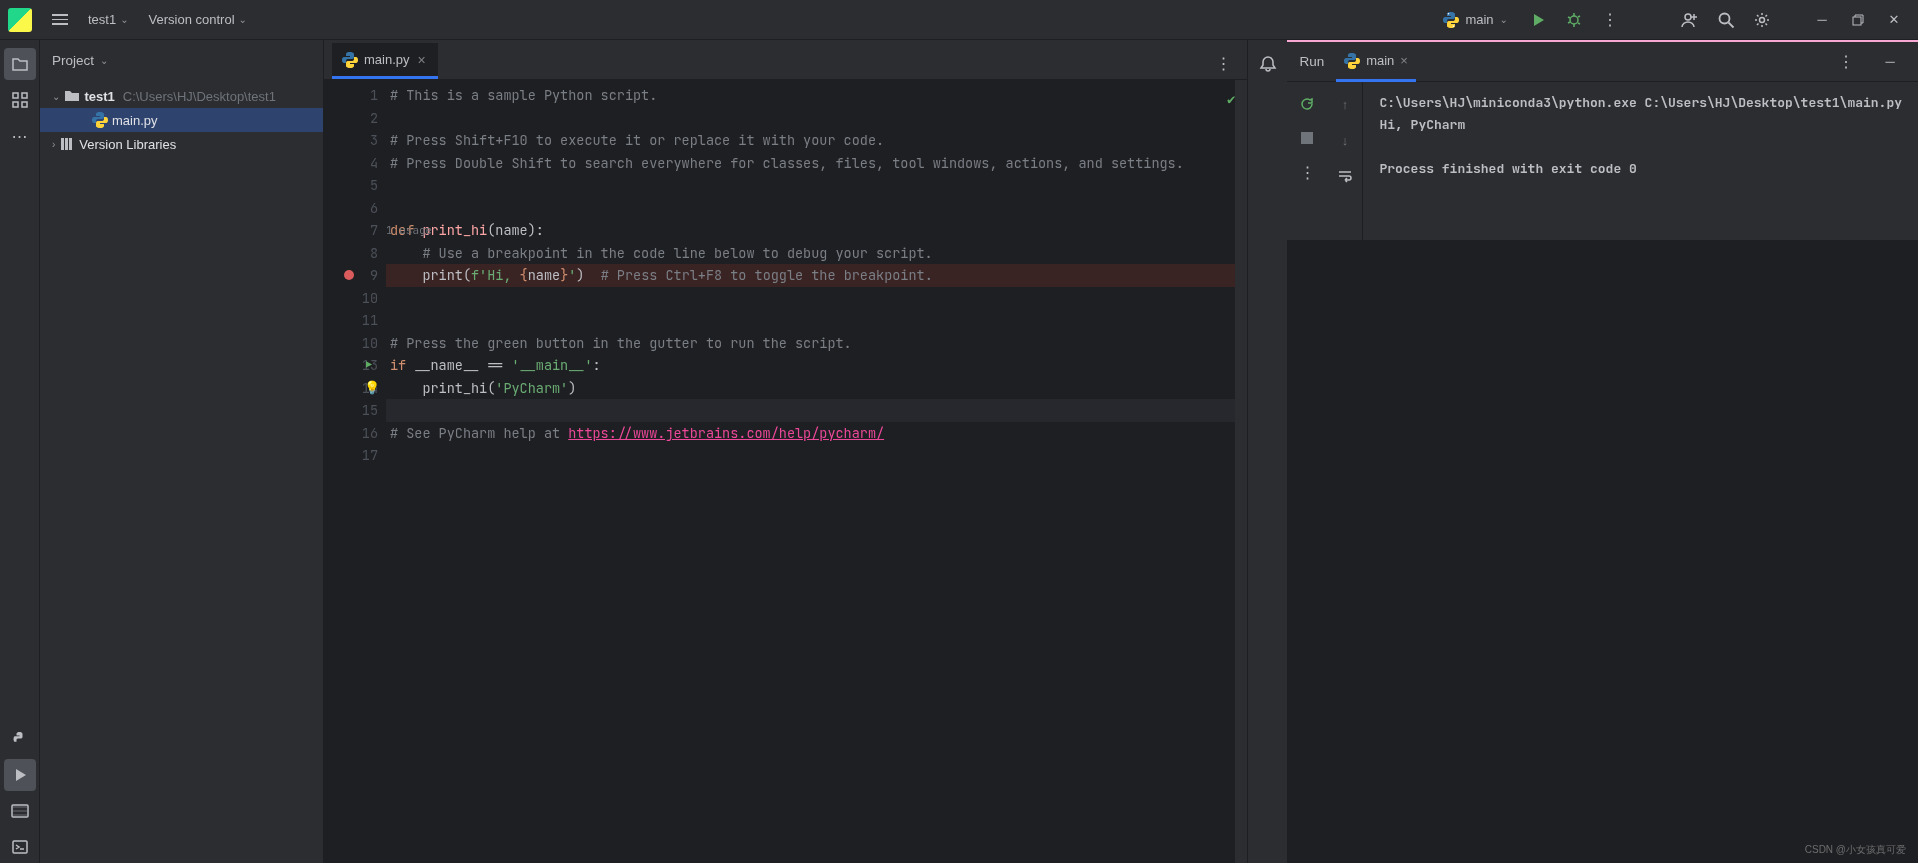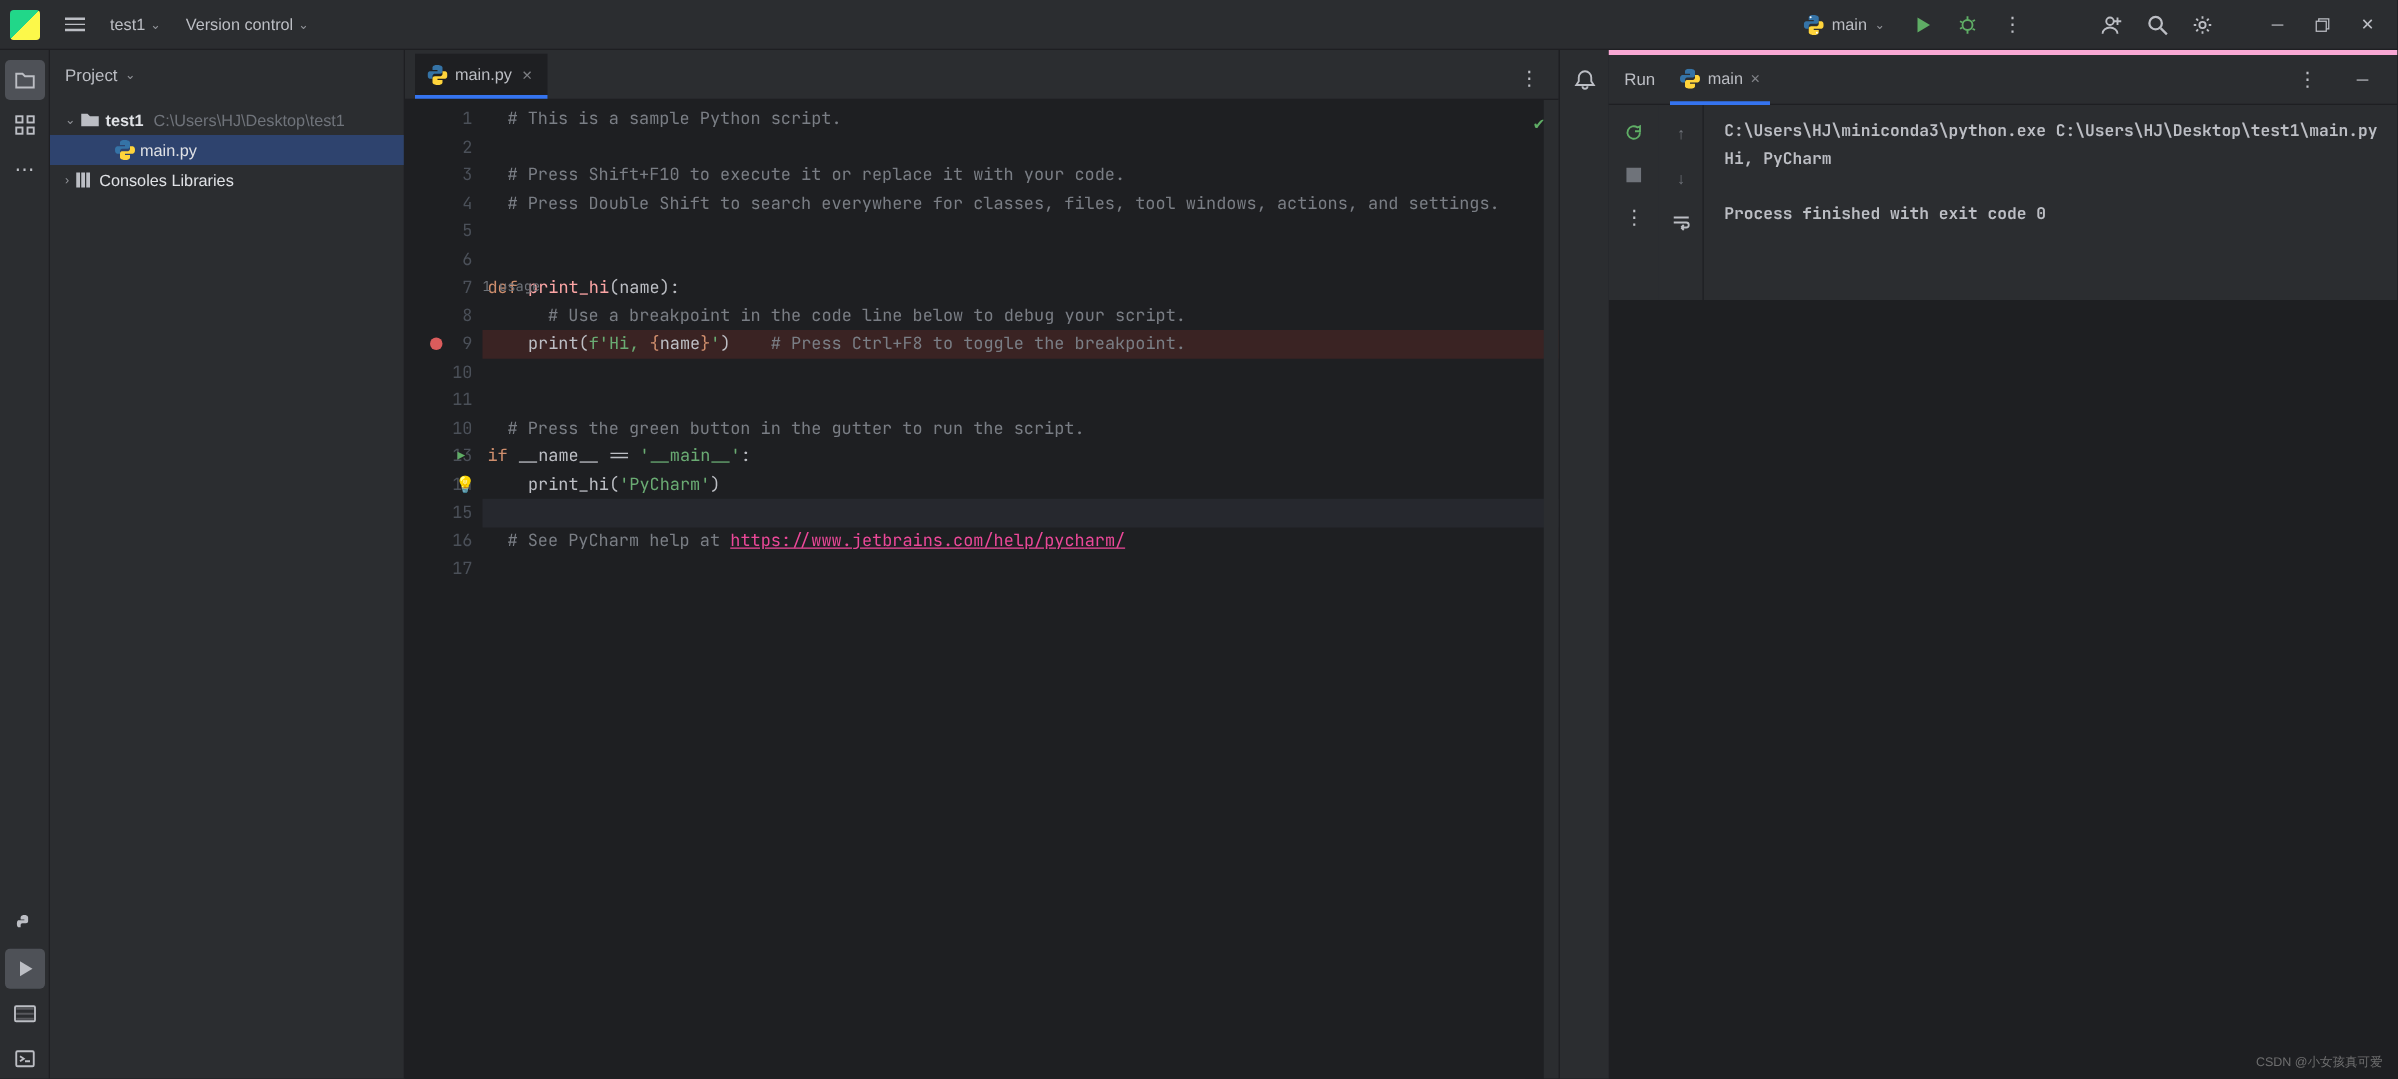--- a/index.html
+++ b/index.html
@@ -44,32 +44,32 @@
 .gutter { width:62px; text-align:right; color:#4b5059; padding:4px 8px 4px 0; user-select:none; position:relative; }
 .gutter .ln { height:22.5px; position:relative; }
 .gutter .usage { position:absolute; left:62px; font-size:11px; color:#6f737a; white-space:nowrap; }
 .bp { position:absolute; left:20px; top:50%; transform:translateY(-50%); width:10px; height:10px; background:#db5c5c; border-radius:50%; }
 .run-gut { position:absolute; left:42px; top:50%; transform:translateY(-50%); color:#5fad65; font-size:10px; }
 .bulb { position:absolute; left:40px; top:50%; transform:translateY(-50%); font-size:13px; }
 .code { flex:1; padding:4px 0; white-space:pre; }
 .code-line { height:22.5px; padding-left:4px; }
 .code-line.bp-line { background:#3a2323; }
 .code-line.cur-line { background:#26282e; }
-.c-comment { color:#7a7e85;margin-left:16px; }
+.c-comment { color:#7a7e85; }
 .c-kw { color:#cf8e6d; }
 .c-fn { color:#fca5a5; }
 .c-str { color:#6aab73; }
 .c-brace { color:#cf8e6d; }
 .c-link { color:#ec4899; text-decoration:underline; }
 .ed-status { position:absolute; top:8px; right:12px; color:#5fad65; font-size:14px; }
 .ed-scroll { position:absolute; right:0; top:0; width:12px; height:100%; background:#2b2d30; }
 
 .right-strip { width:40px; background:#2b2d30; border-left:1px solid #1e1f22; display:flex; flex-direction:column; align-items:center; padding-top:8px; }
 
-.run-panel { height:200px; background:#2b2d30; border-top:4px solid #f9a8d4; display:flex; flex-direction:column; }
+.run-panel { height:200px; background:#2b2d30; border-top:2px solid #f9a8d4; display:flex; flex-direction:column; }
 .run-header { height:40px; display:flex; align-items:center; padding:0 12px; border-bottom:1px solid #1e1f22; gap:12px; }
 .run-title { font-weight:500; font-size:13.5px; }
 .run-tab { display:flex; align-items:center; gap:6px; padding:4px 8px; border-bottom:3px solid #3574f0; height:40px; margin-bottom:-1px; }
 .run-tab .close { opacity:.6; font-size:13px; }
 .run-body { flex:1; display:flex; }
 .run-tools { width:40px; background:#2b2d30; display:flex; flex-direction:column; align-items:center; padding-top:6px; gap:2px; }
 .run-side { width:36px; display:flex; flex-direction:column; align-items:center; padding-top:6px; gap:4px; border-right:1px solid #1e1f22; }
 .console { flex:1; padding:10px 16px; font-family:"JetBrains Mono",Consolas,monospace; font-size:13px; line-height:22px; color:#bcbec4; white-space:pre;font-weight:bold; }
 .watermark { position:fixed; bottom:6px; right:12px; color:#888; font-size:10px; opacity:.75; }
 .dots-v::after { content:"⋮"; font-size:16px; }
@@ -214,21 +214,21 @@
               </svg>
             <span class="tree-name">main.py</span>
           </div>
           <div class="tree-row">
             <span class="chev">›</span>
             <svg class="folder-i" viewBox="0 0 16 16">
                 <rect x="2" y="2" width="3" height="12"></rect>
                 <rect x="6" y="2" width="3" height="12"></rect>
                 <rect x="10" y="2" width="3" height="12"></rect>
               </svg>
-            <span class="tree-name">Consoles Libraries</span>
+            <span class="tree-name">Version Libraries</span>
           </div>
         </div>
       </div>
 
       <div class="editor-area">
         <div class="tab-bar">
           <div class="ed-tab">
             <svg class="py-icon" viewBox="0 0 16 16">
                 <path fill="#3573a6" d="M7.5 0C4 0 4 2 4 2v2h4v1H2S0 5 0 8s2 3 2 3h2V9s0-2 2-2h4s2 0 2-2V2s0-2-4.5-2z"></path>
                 <path fill="#ffd43b" d="M8.5 16c3.5 0 3.5-2 3.5-2v-2H8v-1h6s2 0 2-3-2-3-2-3h-2v2s0 2-2 2H6s-2 0-2 2v3s0 2 4.5 2z"></path>

